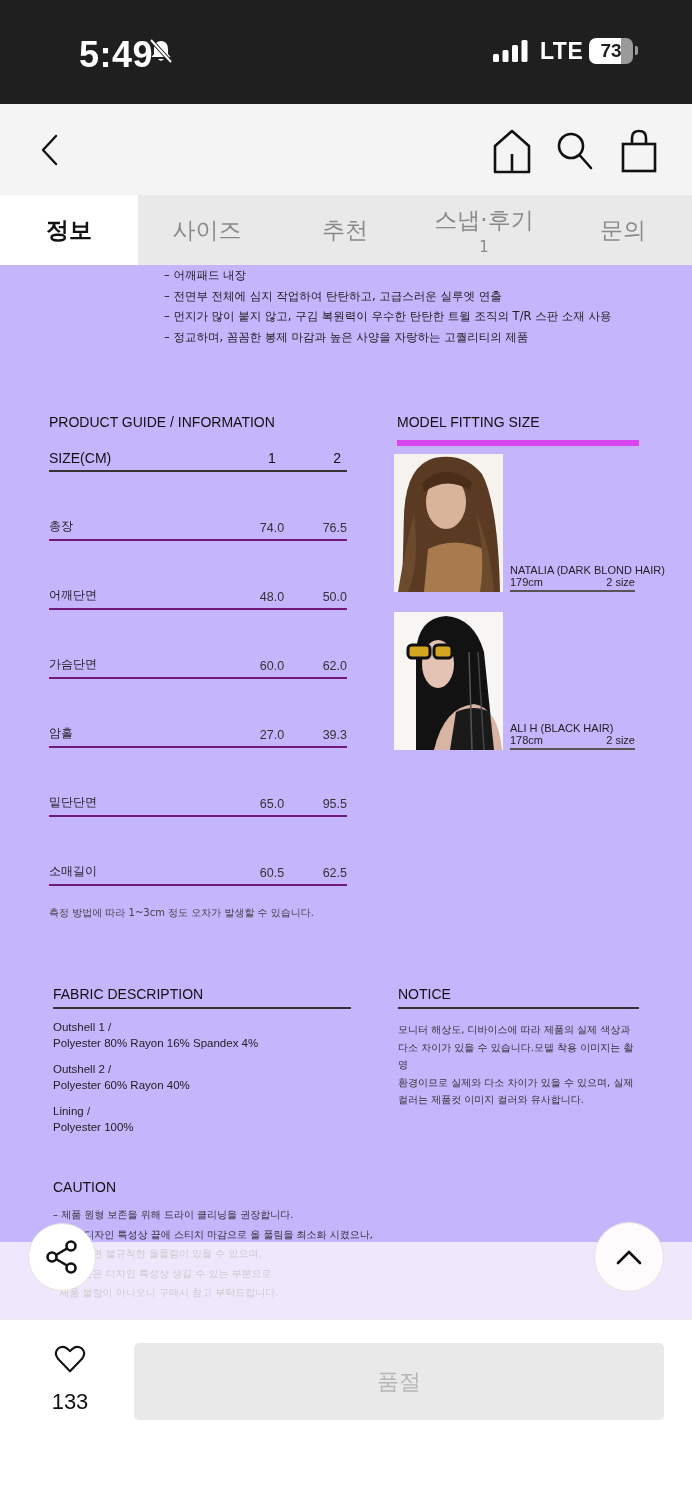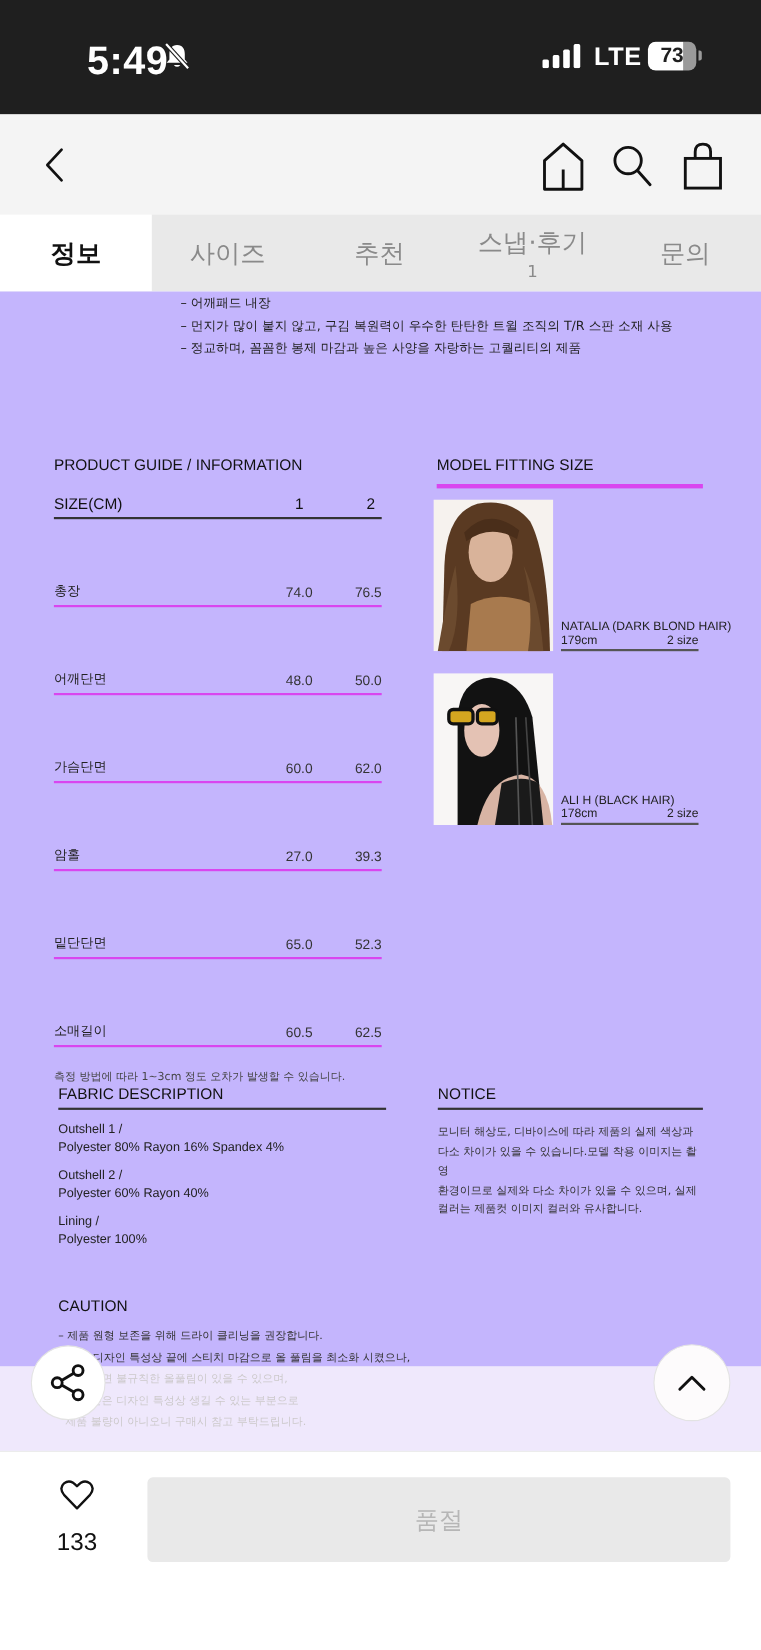--- a/index.html
+++ b/index.html
@@ -35,29 +35,29 @@
     .desc-list { position: absolute; left: 164px; top: 0; font-size: 11.5px; line-height: 20.5px; color: #222; }
     .section-title { font-family: "Liberation Sans", sans-serif; font-weight: normal; font-size: 14px; color: #111; }
 
     
     .size-guide { position: absolute; left: 49px; top: 149px; width: 298px; }
     .size-guide .section-title { margin-bottom: 20px; }
     .size-header { display: flex; font-family: "Liberation Sans", sans-serif; font-size: 14px; padding-bottom: 4px; border-bottom: 2px solid #333; }
     .size-header .col-label { flex: 1; }
     .size-header .col-v1 { width: 70px; text-align: center; }
     .size-header .col-v2 { width: 40px; text-align: right; padding-right: 6px; }
-    .size-row { display: flex; align-items: flex-end; height: 80px; padding-bottom: 4px; border-bottom: 2px solid #d946ef; font-size: 12px; }
+    .size-row { display: flex; align-items: flex-end; height: 69px; padding-bottom: 4px; border-bottom: 2px solid #701a75; font-size: 12px; }
     .size-row .col-label { flex: 1; color: #222; }
     .size-row .col-v1 { width: 70px; text-align: center; font-family: "Liberation Sans", sans-serif; font-size: 12.5px; color: #333; }
     .size-row .col-v2 { width: 40px; text-align: right; font-family: "Liberation Sans", sans-serif; font-size: 12.5px; color: #333; }
     .size-note { margin-top: 20px; font-size: 10px; color: #444; }
 
     
     .model-fitting { position: absolute; left: 397px; top: 149px; width: 290px; }
-    .model-fitting .section-title { width: 242px; padding-bottom: 10px; border-bottom: 4px solid #d946ef; }
+    .model-fitting .section-title { width: 242px; padding-bottom: 10px; border-bottom: 6px solid #d946ef; }
     .model { position: absolute; left: -3px; width: 290px; height: 138px; }
     .model-photo { position: absolute; left: 0; top: 0; width: 109px; height: 138px; }
     .model-info { position: absolute; left: 116px; bottom: 0; width: 175px; }
     .model-name { font-family: "Liberation Sans", sans-serif; font-size: 11px; color: #222; white-space: nowrap; }
     .model-meta { display: flex; width: 125px; justify-content: space-between; font-family: "Liberation Sans", sans-serif; font-size: 11px; color: #222; padding-bottom: 2px; border-bottom: 2px solid #555; }
 
     
     .fabric { position: absolute; left: 53px; top: 721px; width: 298px; }
     .fabric .section-title, .notice .section-title { padding-bottom: 5px; border-bottom: 2px solid #333; }
     .fabric-item { margin-top: 10px; font-family: "Liberation Sans", sans-serif; font-size: 11.5px; line-height: 16px; color: #222; }
@@ -138,20 +138,21 @@
     <span class="tab-count">1</span>
   </div>
   <div class="tab" style="width:138px;">
     <span>문의</span>
   </div>
 </div>
 
 <div class="content">
   <div class="desc-list">
     <div>– 어깨패드 내장</div>
+    <div>– 전면부 전체에 심지 작업하여 탄탄하고, 고급스러운 실루엣 연출</div>
     <div>– 먼지가 많이 붙지 않고, 구김 복원력이 우수한 탄탄한 트윌 조직의 T/R 스판 소재 사용</div>
     <div>– 정교하며, 꼼꼼한 봉제 마감과 높은 사양을 자랑하는 고퀄리티의 제품</div>
   </div>
 
   <div class="size-guide">
     <div class="section-title">PRODUCT GUIDE / INFORMATION</div>
     <div class="size-header">
       <span class="col-label">SIZE(CM)</span>
       <span class="col-v1">1</span>
       <span class="col-v2">2</span>
@@ -172,21 +173,21 @@
       <span class="col-v2">62.0</span>
     </div>
     <div class="size-row">
       <span class="col-label">암홀</span>
       <span class="col-v1">27.0</span>
       <span class="col-v2">39.3</span>
     </div>
     <div class="size-row">
       <span class="col-label">밑단단면</span>
       <span class="col-v1">65.0</span>
-      <span class="col-v2">52.3</span>
+      <span class="col-v2">95.5</span>
     </div>
     <div class="size-row">
       <span class="col-label">소매길이</span>
       <span class="col-v1">60.5</span>
       <span class="col-v2">62.5</span>
     </div>
     <div class="size-note">측정 방법에 따라 1~3cm 정도 오차가 발생할 수 있습니다.</div>
   </div>
 
   <div class="model-fitting">

